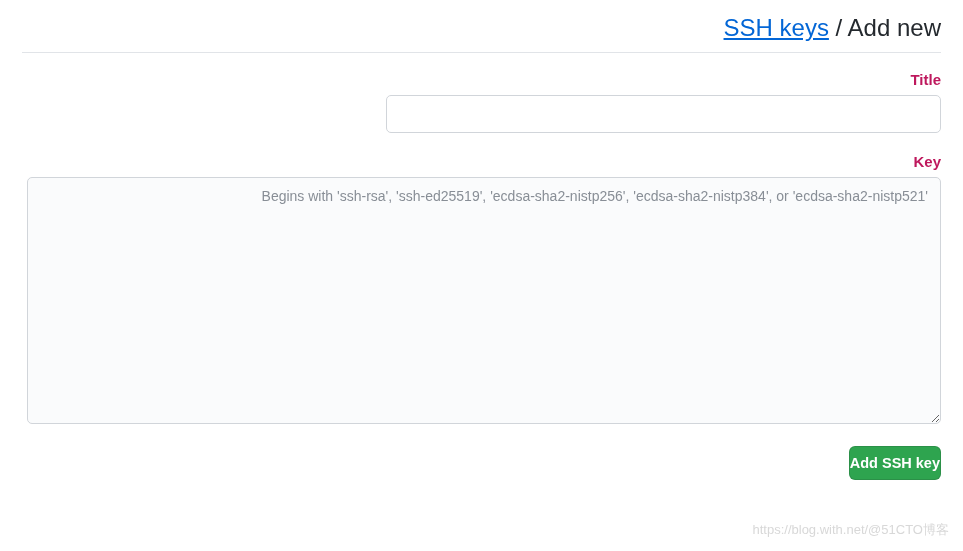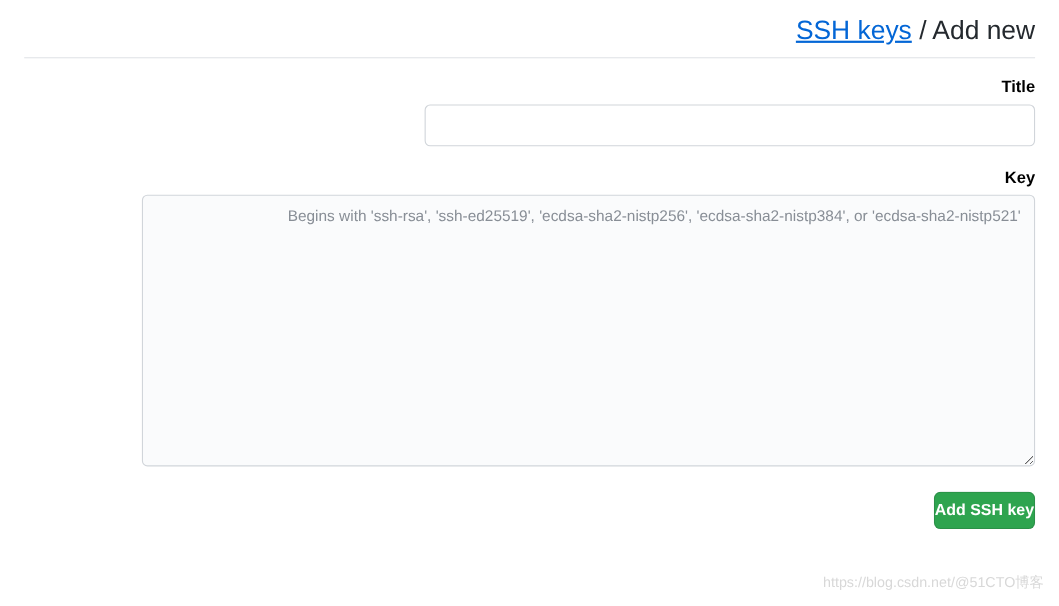--- a/index.html
+++ b/index.html
@@ -22,36 +22,36 @@
       text-decoration: underline;
     }
     .heading .sep {
       color: #24292e;
       font-weight: 400;
     }
     .field-label {
       display: block;
       font-size: 15px;
       font-weight: 600;
-      color: #000000;
+      color: #be185d;
       margin-bottom: 7px;
     }
     .field-title { margin-top: 2px; }
     .title-input {
       width: 555px;
       height: 38px;
       padding: 6px 10px;
       font-size: 14px;
       border: 1px solid #d1d5da;
       border-radius: 5px;
       background: #fff;
       margin-bottom: 20px;
     }
     .key-textarea {
-      width: 812px;
+      width: 914px;
       height: 247px;
       padding: 10px 12px;
       font-size: 14px;
       font-family: -apple-system, BlinkMacSystemFont, "Segoe UI", Helvetica, Arial, sans-serif;
       border: 1px solid #d1d5da;
       border-radius: 5px;
       background: #fafbfc;
       resize: both;
       margin-bottom: 18px;
       color: #24292e;
@@ -89,16 +89,16 @@
 <label class="field-label field-title">Title</label>
 <input type="text" class="title-input" value="" style="">
 
 <label class="field-label">Key</label>
 <textarea class="key-textarea" placeholder="Begins with 'ssh-rsa', 'ssh-ed25519', 'ecdsa-sha2-nistp256', 'ecdsa-sha2-nistp384', or 'ecdsa-sha2-nistp521'" style=""></textarea>
 
 <div>
   <button class="submit-btn">Add SSH key</button>
 </div>
 
-<div class="watermark">https://blog.csdn.net/@51CTO博客</div>
+<div class="watermark">https://blog.with.net/@51CTO博客</div>
 
 
 
 
 </body></html>

